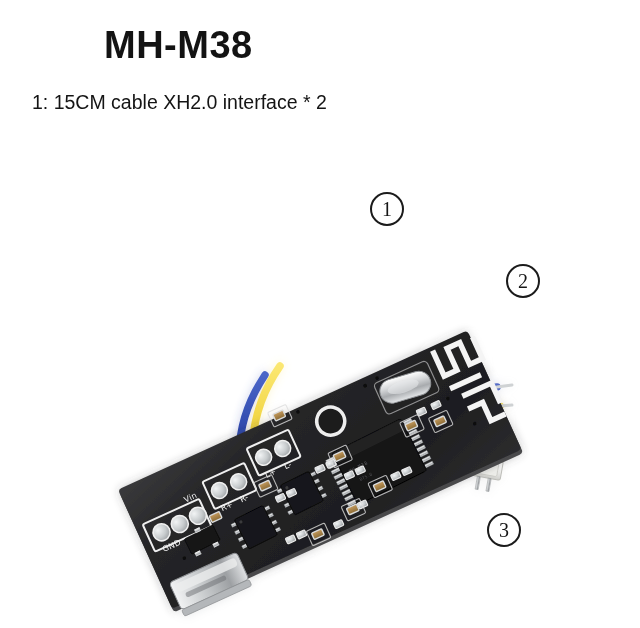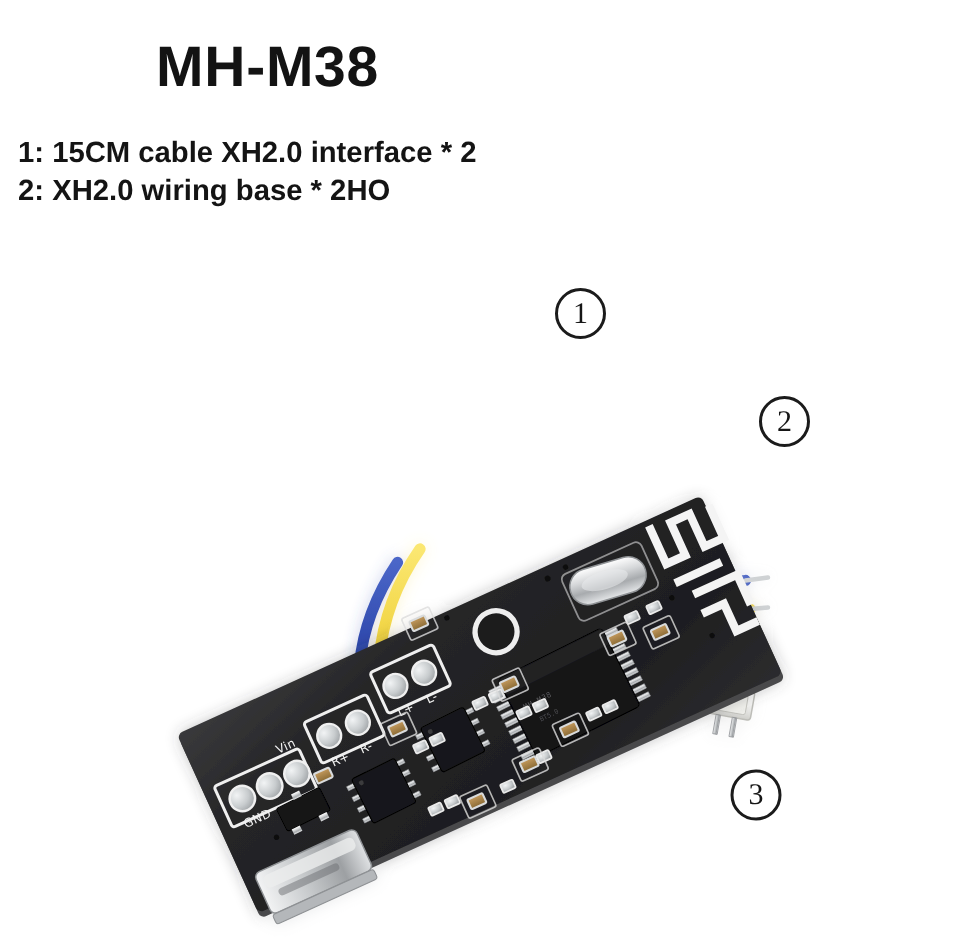--- a/index.html
+++ b/index.html
@@ -38,24 +38,25 @@
     white-space: nowrap;
   }
   #spec-list {
     position: absolute;
     left: 12px;
     top: 90px;
     width: 480px;
   }
   .spec-line {
     font-size: 19.5px;
-    font-weight: 700;
+    font-weight: 400;
     color: #141414;
     line-height: 25px;
     white-space: nowrap;
+    margin-left: 20px;
   }
 
   
   .callout {
     position: absolute;
     width: 34px;
     height: 34px;
     border: 2.2px solid #1b1b1b;
     border-radius: 50%;
     box-sizing: border-box;
@@ -83,21 +84,20 @@
 </style>
 </head>
 <body>
 
 <div id="page">
 
   <div id="title">MH-M38</div>
 
   <div id="spec-list">
     <div class="spec-line">1: 15CM cable XH2.0 interface * 2</div>
-    <div class="spec-line">2: XH2.0 wiring base * 2HO</div>
   </div>
 
   <div id="photo">
     <svg width="640" height="458" viewBox="0 0 640 458" xmlns="http://www.w3.org/2000/svg">
       <defs>
         <linearGradient id="gYellow" x1="0" y1="0" x2="0" y2="1">
           <stop offset="0%" stop-color="#fbe771"></stop>
           <stop offset="45%" stop-color="#efd13a"></stop>
           <stop offset="100%" stop-color="#c9aa1c"></stop>
         </linearGradient>

